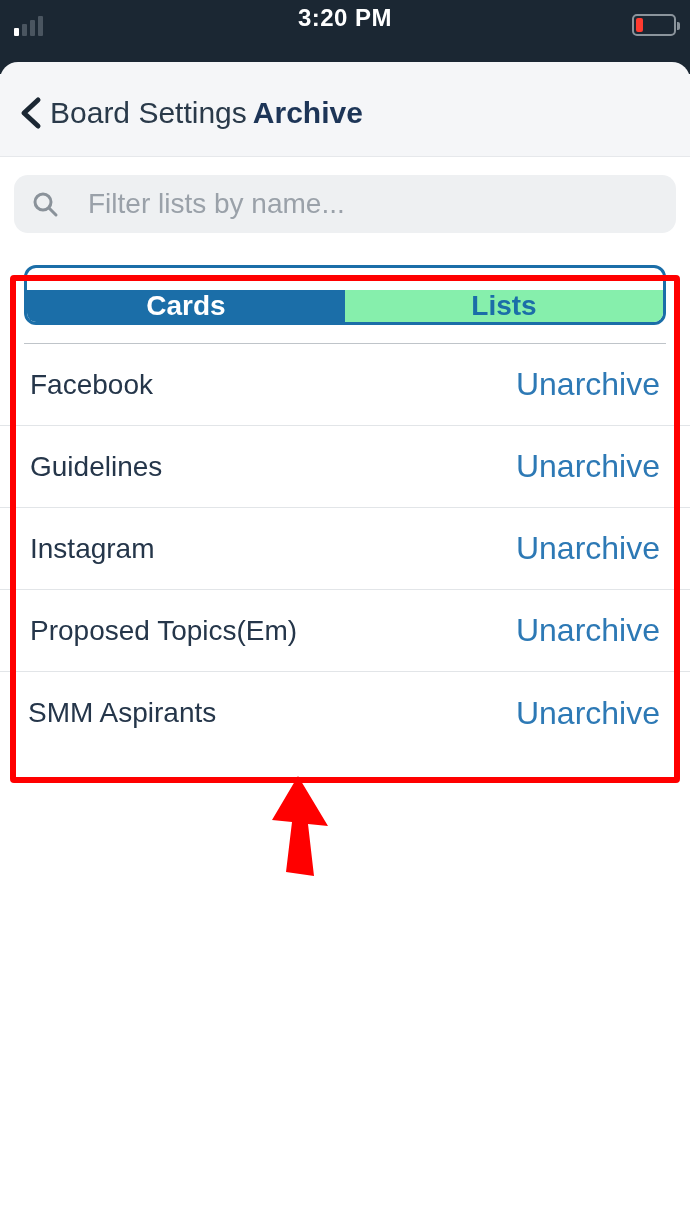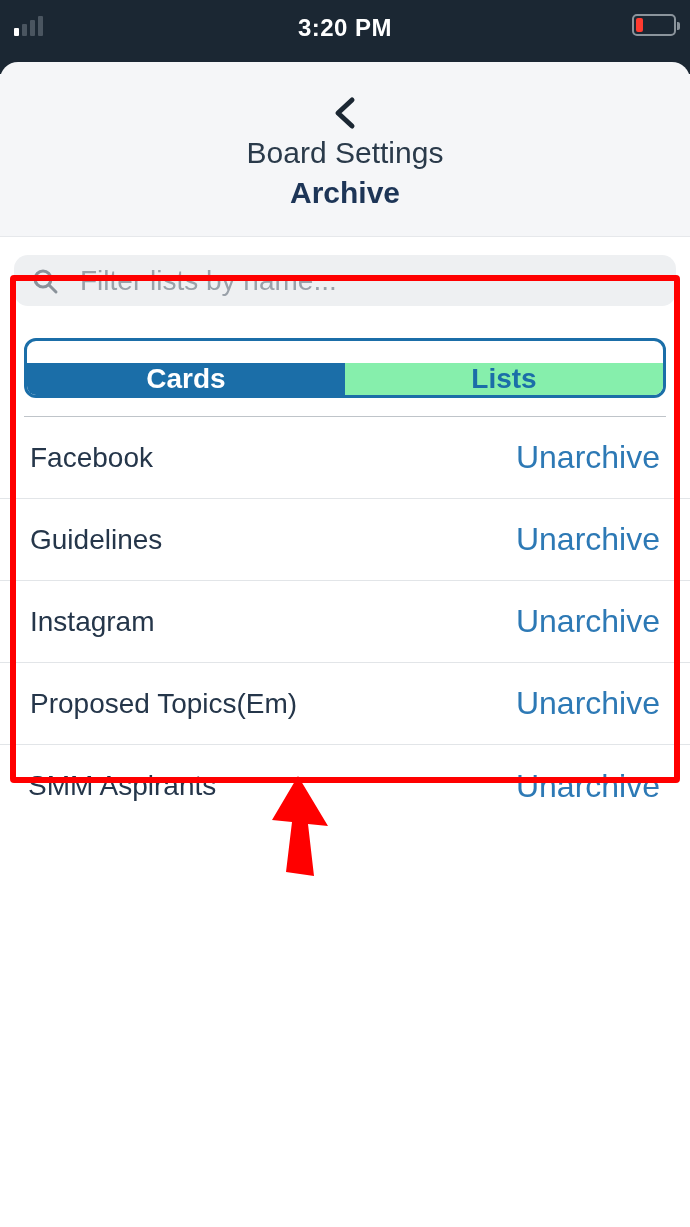--- a/index.html
+++ b/index.html
@@ -16,21 +16,21 @@
     justify-content: space-between;
     padding: 0 14px 6px 14px;
   }
   .signal { display: flex; align-items: flex-end; gap: 3px; height: 22px; }
   .signal .bar { width: 5px; background: #4a5560; border-radius: 1px; }
   .signal .bar.on { background: #fff; }
   .signal .b1 { height: 8px; }
   .signal .b2 { height: 12px; }
   .signal .b3 { height: 16px; }
   .signal .b4 { height: 20px; }
-  .clock { font-size: 24px; font-weight: 600; letter-spacing: 0.5px; position: absolute; left: 50%; transform: translateX(-50%); top: 14px;}
+  .clock { font-size: 24px; font-weight: 600; letter-spacing: 0.5px; position: absolute; left: 50%; transform: translateX(-50%); top: 4px;}
   .battery {
     width: 44px; height: 22px; border: 2px solid #8b949c; border-radius: 5px; position: relative;
   }
   .battery::after {
     content: ""; position: absolute; right: -6px; top: 6px; width: 3px; height: 8px; background: #8b949c; border-radius: 0 2px 2px 0;
   }
   .battery .level { position: absolute; left: 2px; top: 2px; bottom: 2px; width: 7px; background: #ff3b30; border-radius: 2px; }
 
   
   .sheet {
@@ -48,35 +48,34 @@
     background:#f5f6f8; border-radius: 18px 18px 0 0;
   }
 
   .nav-header {
     background: #f5f6f8;
     padding: 22px 18px 26px 18px;
     display: flex;
     align-items: center;
     gap: 6px;
     border-bottom: 1px solid #e6e8eb;
-    flex-direction: column;
   }
   .back-chevron svg { display:block; }
   .nav-back-label { font-size: 30px; color: #2a3a4a; font-weight: 400; }
   .nav-title { font-size: 30px; color: #1d3557; font-weight: 700; }
 
   .search-wrap { padding: 18px 14px 16px 14px; background: #fff; }
   .search-field {
     background: #eef0f2;
     border-radius: 14px;
-    height: 51px;
+    height: 58px;
     display: flex;
     align-items: center;
     padding: 0 16px;
-    gap: 20px;
+    gap: 28px;
   }
   .search-icon svg { display:block; }
   .search-input {
     border: none; background: transparent; outline: none;
     font-size: 28px; color: #8a929a; width: 100%;
     font-family: inherit;
   }
   .search-input::placeholder { color: #9aa1a9; }
 
   .segmented-wrap { padding: 16px 24px 0 24px; background:#fff; }

